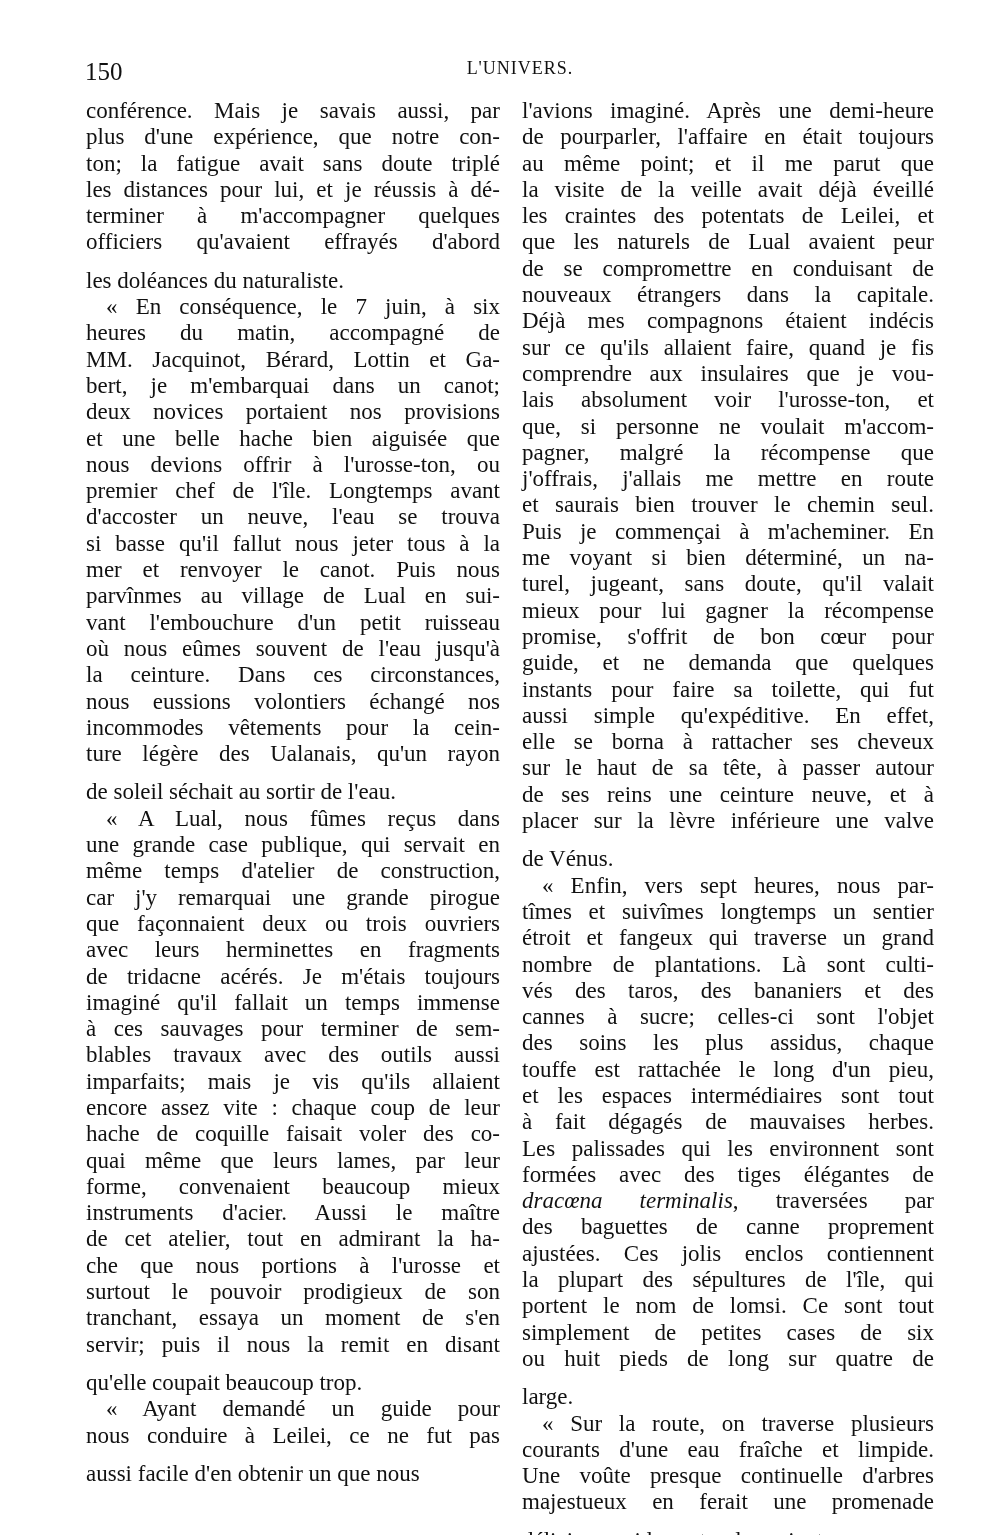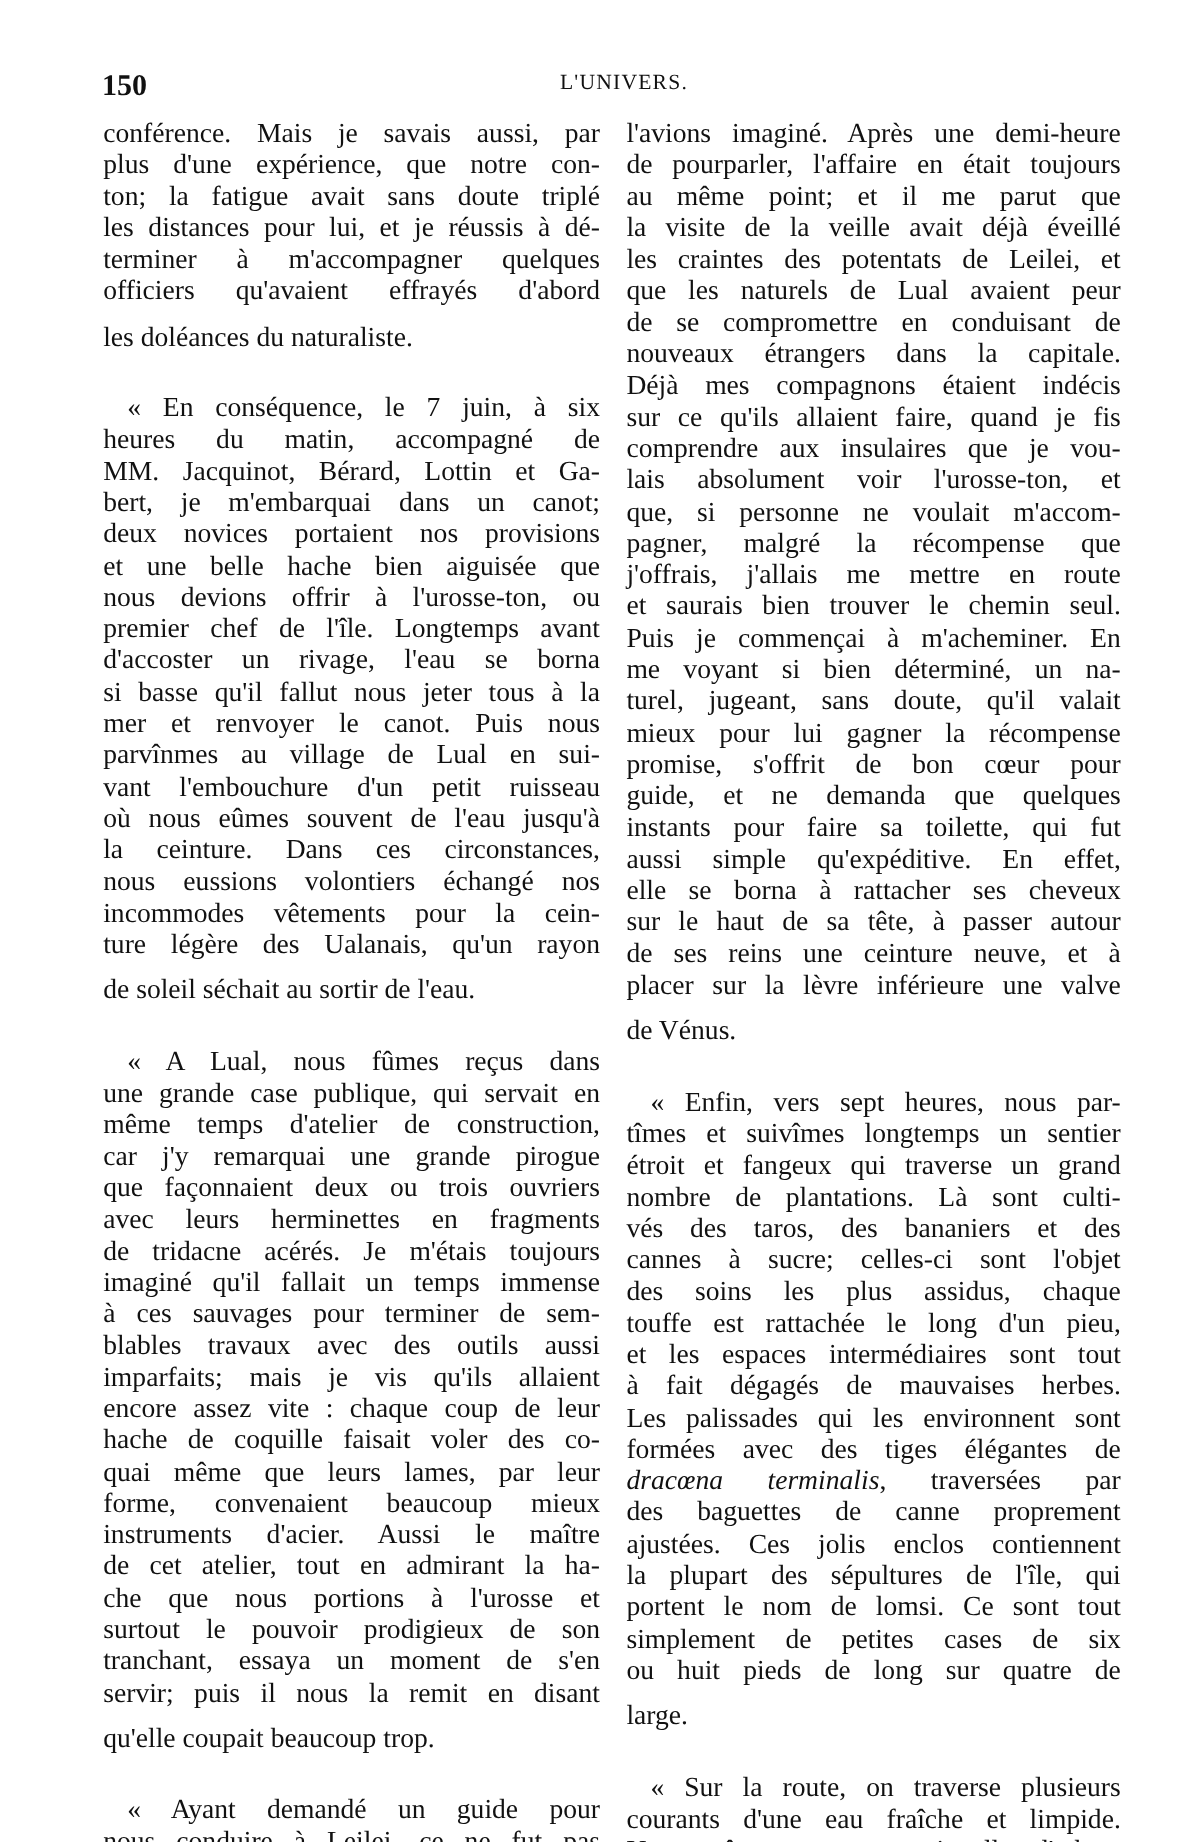--- a/index.html
+++ b/index.html
@@ -1,28 +1,28 @@
 <!DOCTYPE html>
 <html><head>
 <meta charset="utf-8">
 <style>
   html, body { margin: 0; padding: 0; background: #ffffff; }
   body { width: 1000px; height: 1535px; position: relative; overflow: hidden;
          font-family: "Liberation Serif", "DejaVu Serif", serif; color: #111; }
   .header { position: absolute; top: 58px; left: 85px; width: 870px; height: 36px; }
-  .page-number { position: absolute; left: 0; top: 0; font-size: 25px; font-weight: bold; }
+  .page-number { position: absolute; left: 0; top: 0; font-size: 25px; font-weight: normal; }
   .running-title { position: absolute; left: 0; right: 0; top: 0; text-align: center;
                    font-size: 18px; letter-spacing: 1px; }
   .column { position: absolute; top: 98px; }
   .col-left { left: 86px; width: 414px; }
   .col-right { left: 522px; width: 412px; }
   .line { display: block; height: 26.3px; line-height: 26.3px; font-size: 23px;
           text-align: justify; text-align-last: justify; white-space: nowrap; overflow: visible; }
   .line.last { text-align-last: left; margin-top: 12px; }
-  .line.indent { padding-left: 20px; margin-top: 33px; }
+  .line.indent { padding-left: 20px; }
   .it { font-style: italic; }
 </style>
 </head>
 <body>
 
 <div class="header">
   <span class="page-number">150</span>
   <span class="running-title">L'UNIVERS.</span>
 </div>
 
@@ -38,21 +38,21 @@
     </div>
     <div>
       <span class="line indent">« En conséquence, le 7 juin, à six</span>
       <span class="line">heures du matin, accompagné de</span>
       <span class="line">MM. Jacquinot, Bérard, Lottin et Ga-</span>
       <span class="line">bert, je m'embarquai dans un canot;</span>
       <span class="line">deux novices portaient nos provisions</span>
       <span class="line">et une belle hache bien aiguisée que</span>
       <span class="line">nous devions offrir à l'urosse-ton, ou</span>
       <span class="line">premier chef de l'île. Longtemps avant</span>
-      <span class="line">d'accoster un rivage, l'eau se borna</span>
+      <span class="line">d'accoster un neuve, l'eau se trouva</span>
       <span class="line">si basse qu'il fallut nous jeter tous à la</span>
       <span class="line">mer et renvoyer le canot. Puis nous</span>
       <span class="line">parvînmes au village de Lual en sui-</span>
       <span class="line">vant l'embouchure d'un petit ruisseau</span>
       <span class="line">où nous eûmes souvent de l'eau jusqu'à</span>
       <span class="line">la ceinture. Dans ces circonstances,</span>
       <span class="line">nous eussions volontiers échangé nos</span>
       <span class="line">incommodes vêtements pour la cein-</span>
       <span class="line">ture légère des Ualanais, qu'un rayon</span>
       <span class="line last">de soleil séchait au sortir de l'eau.</span>

